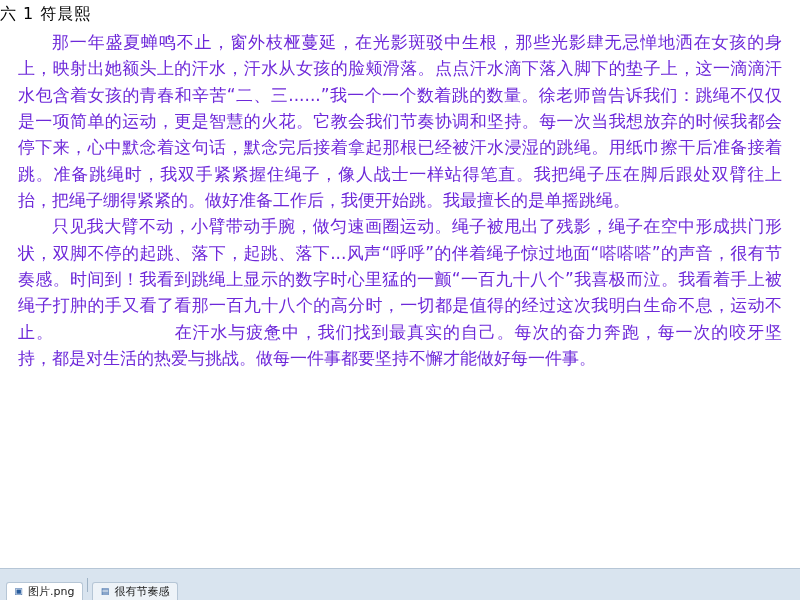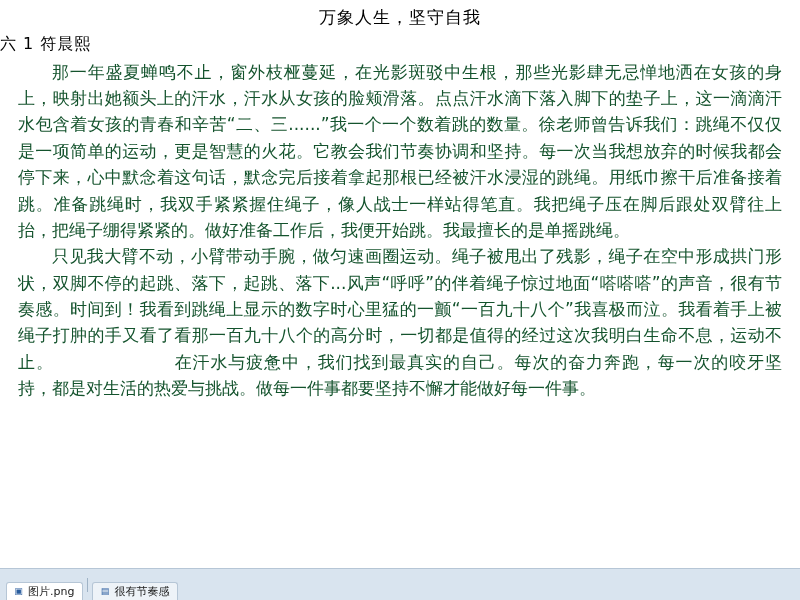--- a/index.html
+++ b/index.html
@@ -33,21 +33,21 @@
     text-align: left;
     font-size: 16px;
     color: #000000;
     padding-right: 140px;
     padding-top: 4px;
     letter-spacing: 1px;
   }
   .body-text {
     font-size: 17px;
     line-height: 1.55;
-    color: #14532d;
+    color: #6d28d9;
     padding: 4px 18px 0 18px;
     text-align: justify;
     text-justify: inter-ideograph;
     letter-spacing: 0px;
   }
   .para {
     margin: 0;
     text-indent: 2em;
   }
   .gap-inline {
@@ -104,21 +104,20 @@
     height: 14px;
     background: #9fb3c6;
     align-self: center;
   }
 </style>
 </head>
 <body>
 
 <div class="page">
 
-  <div class="doc-title">万象人生，坚守自我</div>
 
   <div class="byline">六 1  符晨熙</div>
 
   <div class="body-text">
     <p class="para">那一年盛夏蝉鸣不止，窗外枝桠蔓延，在光影斑驳中生根，那些光影肆无忌惮地洒在女孩的身上，映射出她额头上的汗水，汗水从女孩的脸颊滑落。点点汗水滴下落入脚下的垫子上，这一滴滴汗水包含着女孩的青春和辛苦“二、三......”我一个一个数着跳的数量。徐老师曾告诉我们：跳绳不仅仅是一项简单的运动，更是智慧的火花。它教会我们节奏协调和坚持。每一次当我想放弃的时候我都会停下来，心中默念着这句话，默念完后接着拿起那根已经被汗水浸湿的跳绳。用纸巾擦干后准备接着跳。准备跳绳时，我双手紧紧握住绳子，像人战士一样站得笔直。我把绳子压在脚后跟处双臂往上抬，把绳子绷得紧紧的。做好准备工作后，我便开始跳。我最擅长的是单摇跳绳。</p>
     <p class="para"><span>只见我大臂不动，小臂带动手腕，做匀速画圈运动。绳子被甩出了残影，绳子在空中形成拱门形状，双脚不停的起跳、落下，起跳、落下...风声“呼呼”的伴着绳子惊过地面“嗒嗒嗒”的声音，很有节奏感。时间到！我看到跳绳上显示的数字时心里猛的一颤“一百九十八个”我喜极而泣。我看着手上被绳子打肿的手又看了看那一百九十八个的高分时，一切都是值得的经过这次我明白生命不息，运动不止。</span><span class="gap-inline"></span><span>在汗水与疲惫中，我们找到最真实的自己。每次的奋力奔跑，每一次的咬牙坚持，都是对生活的热爱与挑战。做每一件事都要坚持不懈才能做好每一件事。</span></p>
   </div>
 
   <div class="bottom-bar">
     <div class="bottom-tabs">

